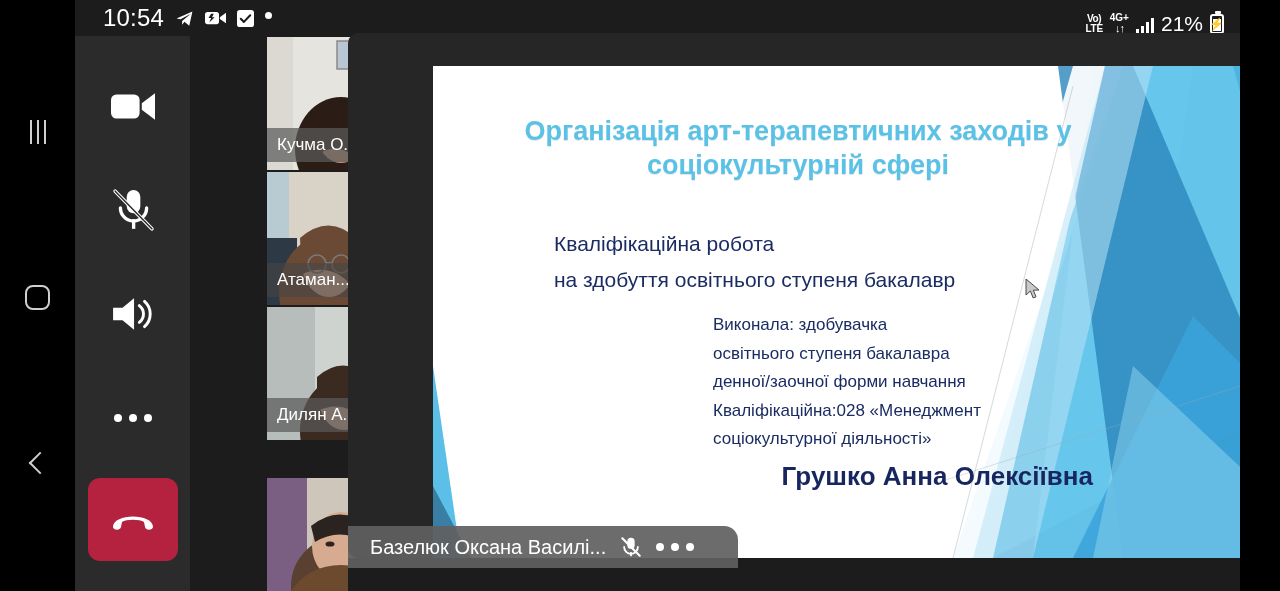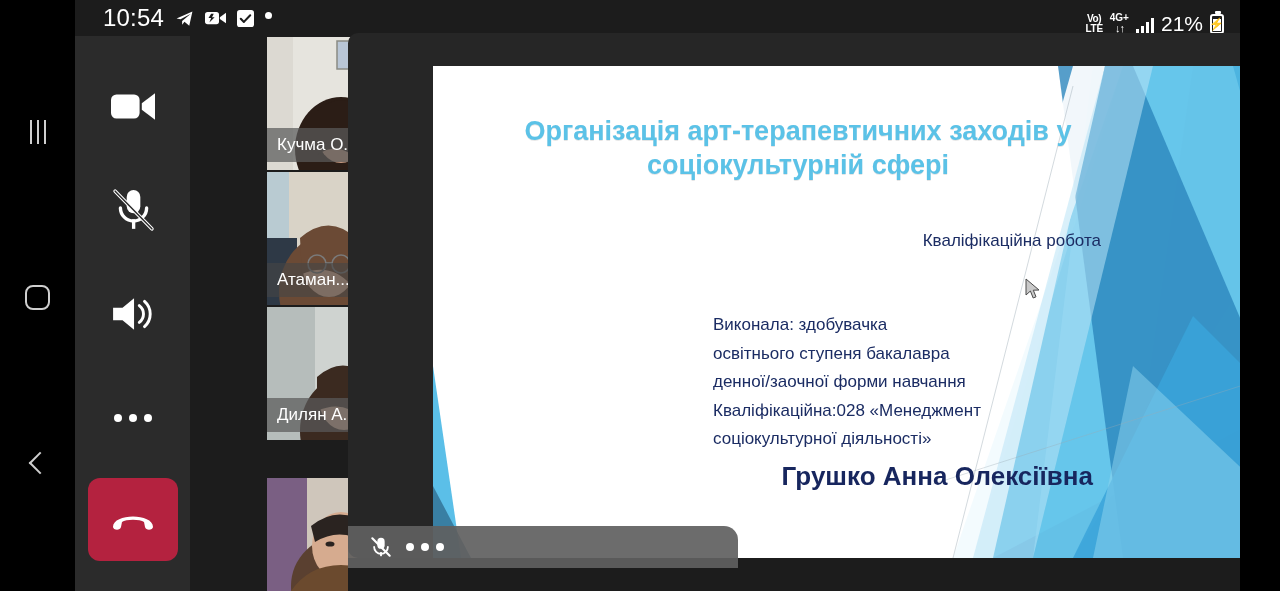--- a/index.html
+++ b/index.html
@@ -149,22 +149,22 @@
   }
   .slide-deco { position:absolute; inset:0; }
   .slide-title {
     position:absolute; left: 60px; top: 48px; width: 610px;
     text-align:center;
     font-size: 27px; font-weight: 700; line-height: 1.26;
     color:#5bc2e7;
     text-shadow: 0 1px 0 rgba(0,0,0,.10);
   }
   .slide-sub {
-    position:absolute; left: 128px; top: 160px; width: 540px;
-    text-align:right; color:#1b2c63; font-size:17px; line-height:1.72;
+    position:absolute; left: 121px; top: 160px; width: 540px;
+    text-align:left; color:#1b2c63; font-size:21px; line-height:1.72;
   }
   .slide-block {
     position:absolute; left: 280px; top: 245px; width: 380px;
     color:#1b2c63; font-size:17px; line-height:1.68;
   }
   .slide-author {
     position:absolute; left: 280px; top: 395px; width: 380px;
     text-align:right; color:#17265e; font-size:26px; font-weight:700;
   }
 
@@ -432,37 +432,39 @@
           <line x1="500" y1="418" x2="870" y2="300" stroke="#9aa9b4" stroke-width="0.8" opacity=".45"></line>
 
           <polygon points="0,300 28,492 0,492" fill="#5bbfe8"></polygon>
           <polygon points="0,420 38,492 0,492" fill="#2d6a8c" opacity=".75"></polygon>
         </svg>
 
         <div class="slide-title">Організація арт-терапевтичних заходів у соціокультурній сфері</div>
 
         <div class="slide-sub">
           <div>Кваліфікаційна робота</div>
+          <div>на здобуття освітнього ступеня бакалавр</div>
         </div>
 
         <div class="slide-block">
           <div>Виконала: здобувачка</div>
           <div>освітнього ступеня бакалавра</div>
           <div>денної/заочної форми навчання</div>
           <div>Кваліфікаційна:028 «Менеджмент</div>
           <div>соціокультурної діяльності»</div>
         </div>
 
         <div class="slide-author">Грушко Анна Олексіївна</div>
       </div>
     </div>
 
     <div class="stage-bottom-fill"></div>
 
     <div class="speakerbar">
+      <span class="sp-name">Базелюк Оксана Василі...</span>
       <span>
         <svg viewBox="0 0 24 24" width="22" height="22">
           <rect x="8" y="2" width="8" height="12" rx="4" fill="#fff"></rect>
           <path d="M4.5 12 a7.5 7.5 0 0 0 15 0" stroke="#fff" stroke-width="2" fill="none" stroke-linecap="round"></path>
           <rect x="11" y="17.5" width="2" height="4.5" fill="#fff"></rect>
           <line x1="2.5" y1="2.5" x2="21.5" y2="21.5" stroke="#fff" stroke-width="2.3" stroke-linecap="round"></line>
         </svg>
       </span>
       <span class="dots3">
           <i></i>

